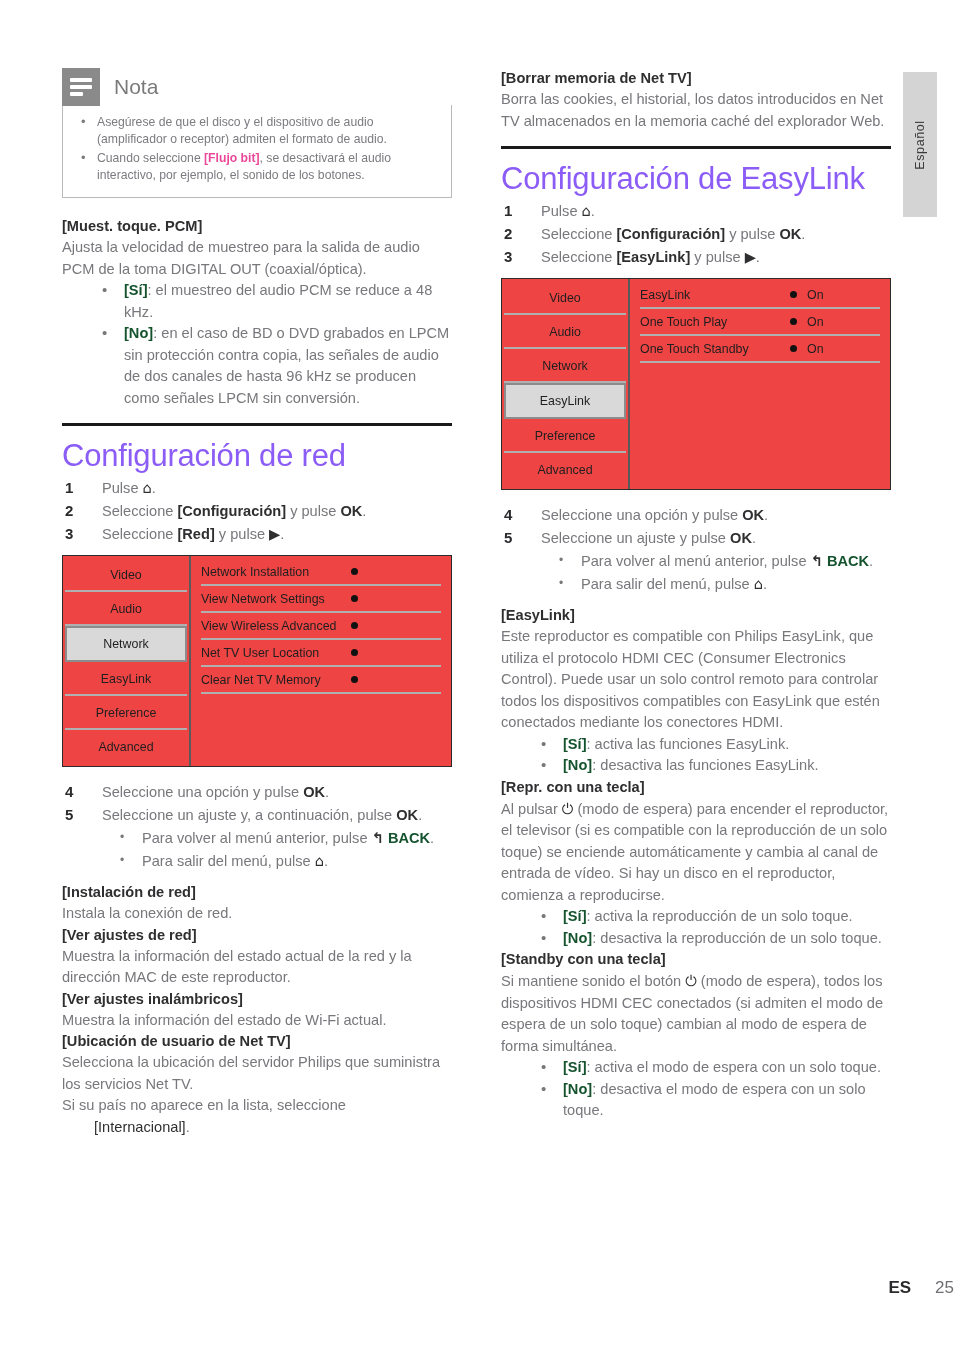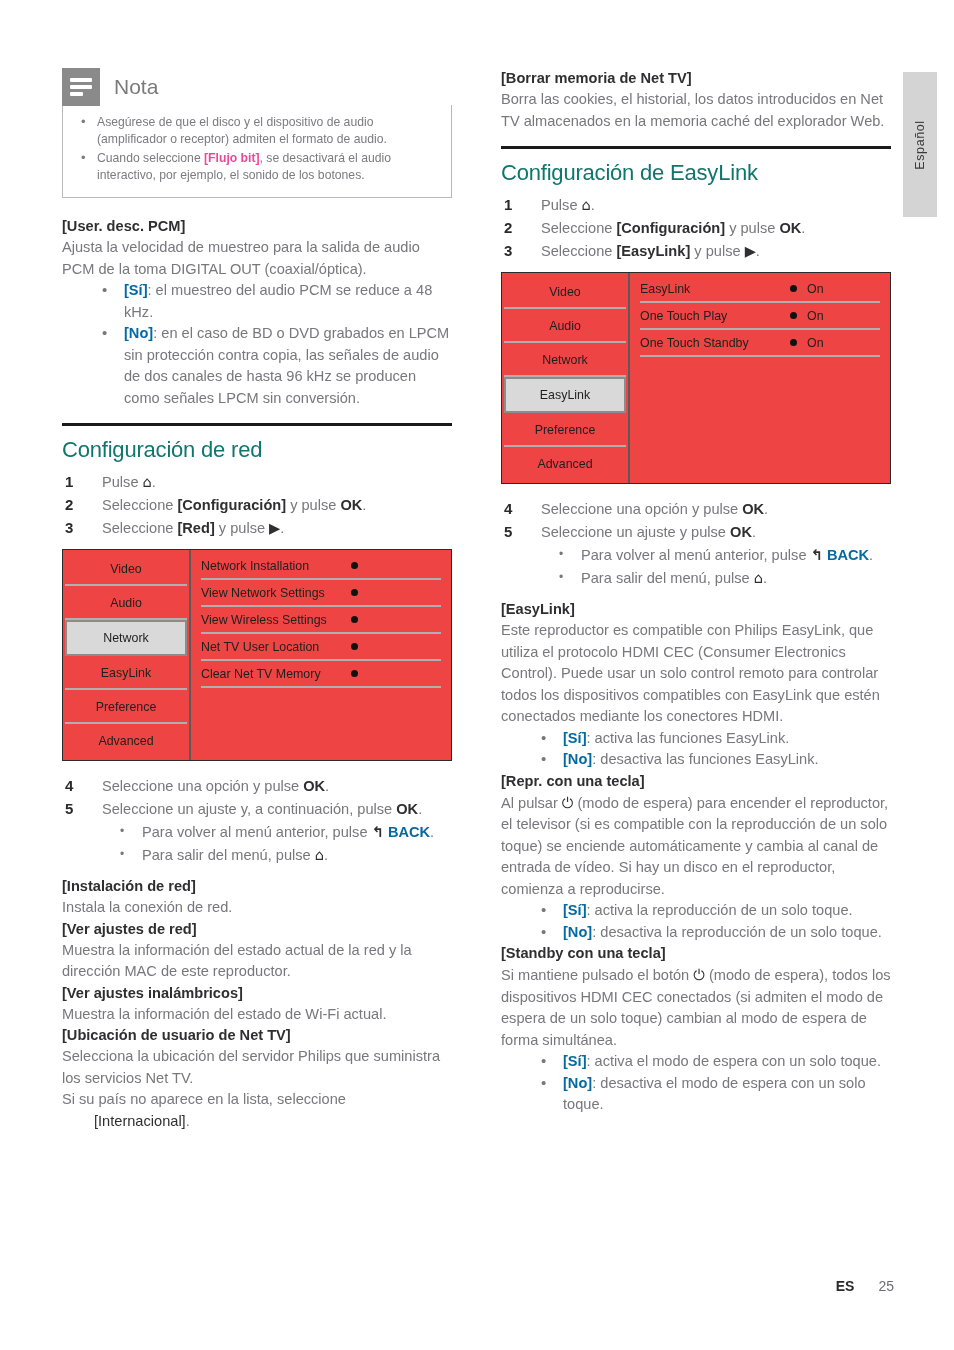--- a/index.html
+++ b/index.html
@@ -142,35 +142,35 @@
     color: #77777c;
   }
   ul.blist > li:before {
     content: "\2022";
     position: absolute;
     left: 40px;
     top: -1px;
     color: #77777c;
     font-size: 15px;
   }
-  ul.blist > li b { color: #0369a1; font-weight: bold; }
+  ul.blist > li b { color: #14532d; font-weight: bold; }
 
   ul.blist.sub > li { padding-left: 80px; }
   ul.blist.sub > li:before { left: 58px; font-size: 12px; top: 0px; }
 
   
   .sec-rule {
     border-top: 3px solid #1a1a1a;
     margin: 14px 0 0 0;
   }
   .sec-h {
-    font-size: 22px;
-    color: #0f766e;
+    font-size: 31px;
+    color: #8b5cf6;
     font-weight: normal;
-    margin: 9px 0 6px 0;
+    margin: 15px 0 6px 0;
     line-height: 30px;
     letter-spacing: -0.2px;
   }
 
   
   .steps { margin: 0 0 10px 0; }
   .step {
     position: relative;
     padding-left: 40px;
     font-size: 14.6px;
@@ -244,23 +244,22 @@
   }
   .menu-right .row .rval { font-size: 12.4px; }
 
   
   .footer {
     position: absolute;
     left: 0;
     top: 1278px;
     width: 954px;
     text-align: right;
-    padding-right: 60px;
     box-sizing: border-box;
-    font-size: 14px;
+    font-size: 17px;
   }
   .footer .es { font-weight: bold; color: #2a2a2c; margin-right: 24px; }
   .footer .pg { color: #6e6e73; }
 
   .glyph { font-family: "DejaVu Sans", sans-serif; color: #2f2f31; }
   .glyph-b { font-family: "DejaVu Sans", sans-serif; color: #2f2f31; font-weight: bold;}
 </style>
 </head>
 <body>
 
@@ -283,21 +282,21 @@
       </div>
       <div class="note-body">
         <ul>
           <li><span>Asegúrese de que el disco y el dispositivo de audio (amplificador o receptor) admiten el formato de audio.</span></li>
           <li><span>Cuando seleccione </span><b>[Flujo bit]</b><span>, se desactivará el audio interactivo, por ejemplo, el sonido de los botones.</span></li>
         </ul>
       </div>
     </div>
 
     <div>
-      <div class="dt">[User. desc. PCM]</div>
+      <div class="dt">[Muest. toque. PCM]</div>
       <div class="p">Ajusta la velocidad de muestreo para la salida de audio PCM de la toma DIGITAL OUT (coaxial/óptica).</div>
       <ul class="blist">
         <li><b>[Sí]</b><span>: el muestreo del audio PCM se reduce a 48 kHz.</span></li>
         <li><b>[No]</b><span>: en el caso de BD o DVD grabados en LPCM sin protección contra copia, las señales de audio de dos canales de hasta 96 kHz se producen como señales LPCM sin conversión.</span></li>
       </ul>
     </div>
 
     <div class="sec-rule"></div>
     <h1 class="sec-h">Configuración de red</h1>
 
@@ -328,21 +327,21 @@
       <div class="menu-right">
         <div class="row">
             <span class="rlabel">Network Installation</span>
             <span class="dot"></span>
           </div>
         <div class="row">
             <span class="rlabel">View Network Settings</span>
             <span class="dot"></span>
           </div>
         <div class="row">
-            <span class="rlabel">View Wireless Settings</span>
+            <span class="rlabel">View Wireless Advanced</span>
             <span class="dot"></span>
           </div>
         <div class="row">
             <span class="rlabel">Net TV User Location</span>
             <span class="dot"></span>
           </div>
         <div class="row">
             <span class="rlabel">Clear Net TV Memory</span>
             <span class="dot"></span>
           </div>
@@ -459,21 +458,21 @@
       <div class="dt">[Repr. con una tecla]</div>
       <div class="p"><span>Al pulsar </span><span class="glyph">⏻</span><span> (modo de espera) para encender el reproductor, el televisor (si es compatible con la reproducción de un solo toque) se enciende automáticamente y cambia al canal de entrada de vídeo. Si hay un disco en el reproductor, comienza a reproducirse.</span></div>
       <ul class="blist">
         <li><b>[Sí]</b><span>: activa la reproducción de un solo toque.</span></li>
         <li><b>[No]</b><span>: desactiva la reproducción de un solo toque.</span></li>
       </ul>
     </div>
 
     <div>
       <div class="dt">[Standby con una tecla]</div>
-      <div class="p"><span>Si mantiene pulsado el botón </span><span class="glyph">⏻</span><span> (modo de espera), todos los dispositivos HDMI CEC conectados (si admiten el modo de espera de un solo toque) cambian al modo de espera de forma simultánea.</span></div>
+      <div class="p"><span>Si mantiene sonido el botón </span><span class="glyph">⏻</span><span> (modo de espera), todos los dispositivos HDMI CEC conectados (si admiten el modo de espera de un solo toque) cambian al modo de espera de forma simultánea.</span></div>
       <ul class="blist">
         <li><b>[Sí]</b><span>: activa el modo de espera con un solo toque.</span></li>
         <li><b>[No]</b><span>: desactiva el modo de espera con un solo toque.</span></li>
       </ul>
     </div>
 
   </div>
 
   <div class="footer">
     <span class="es">ES</span><span class="pg">25</span>

